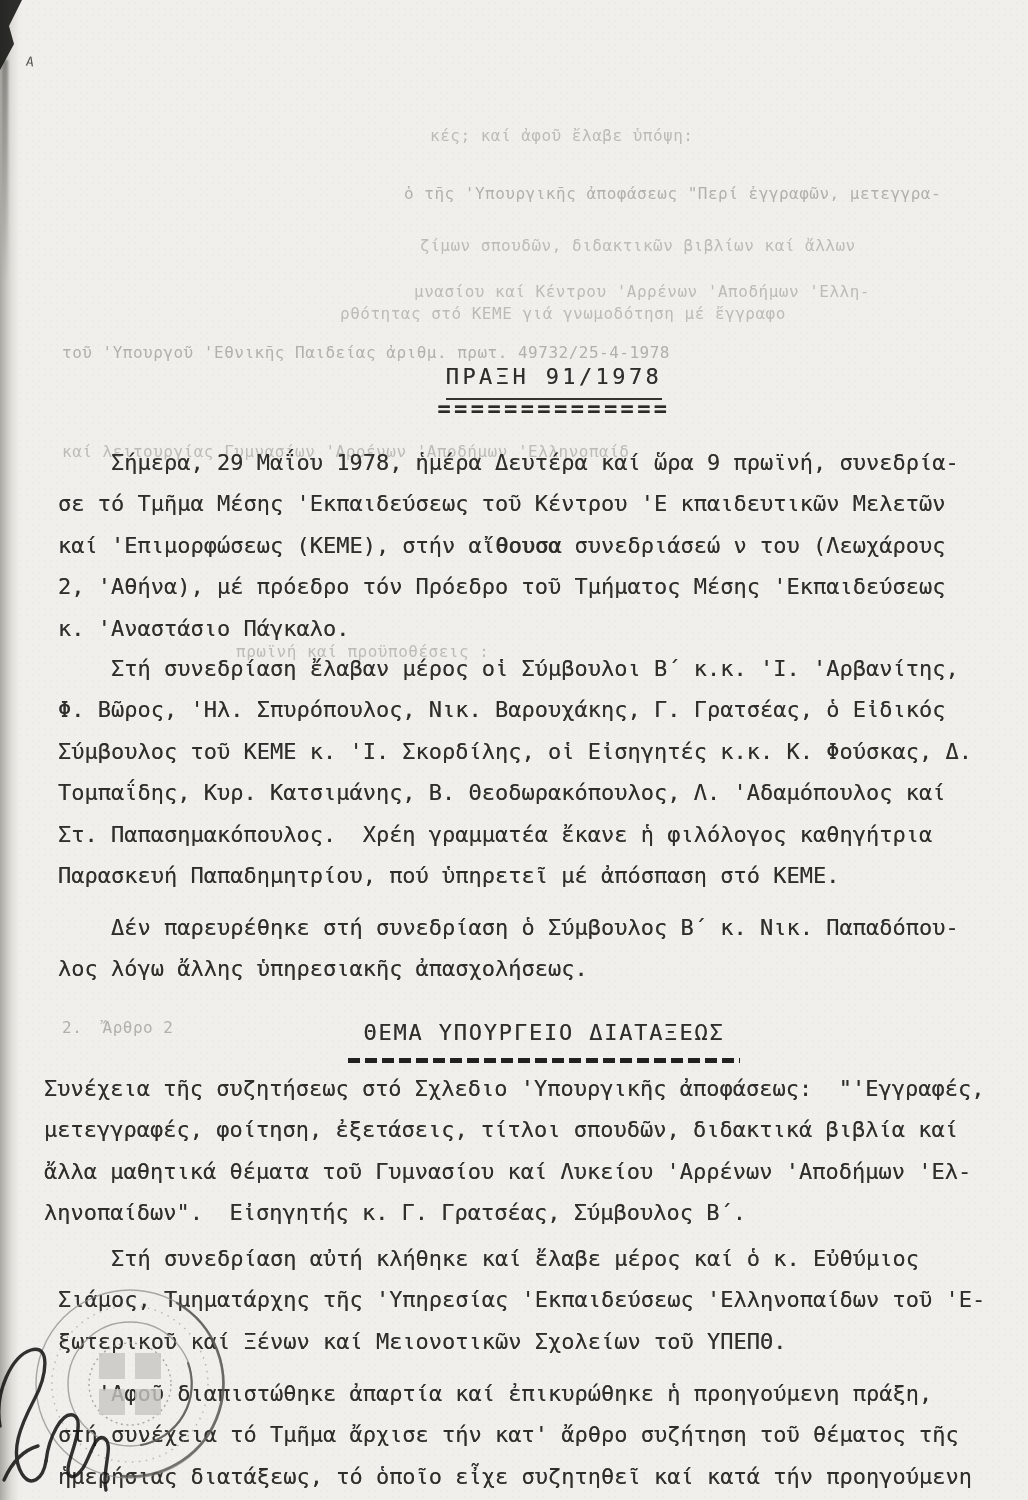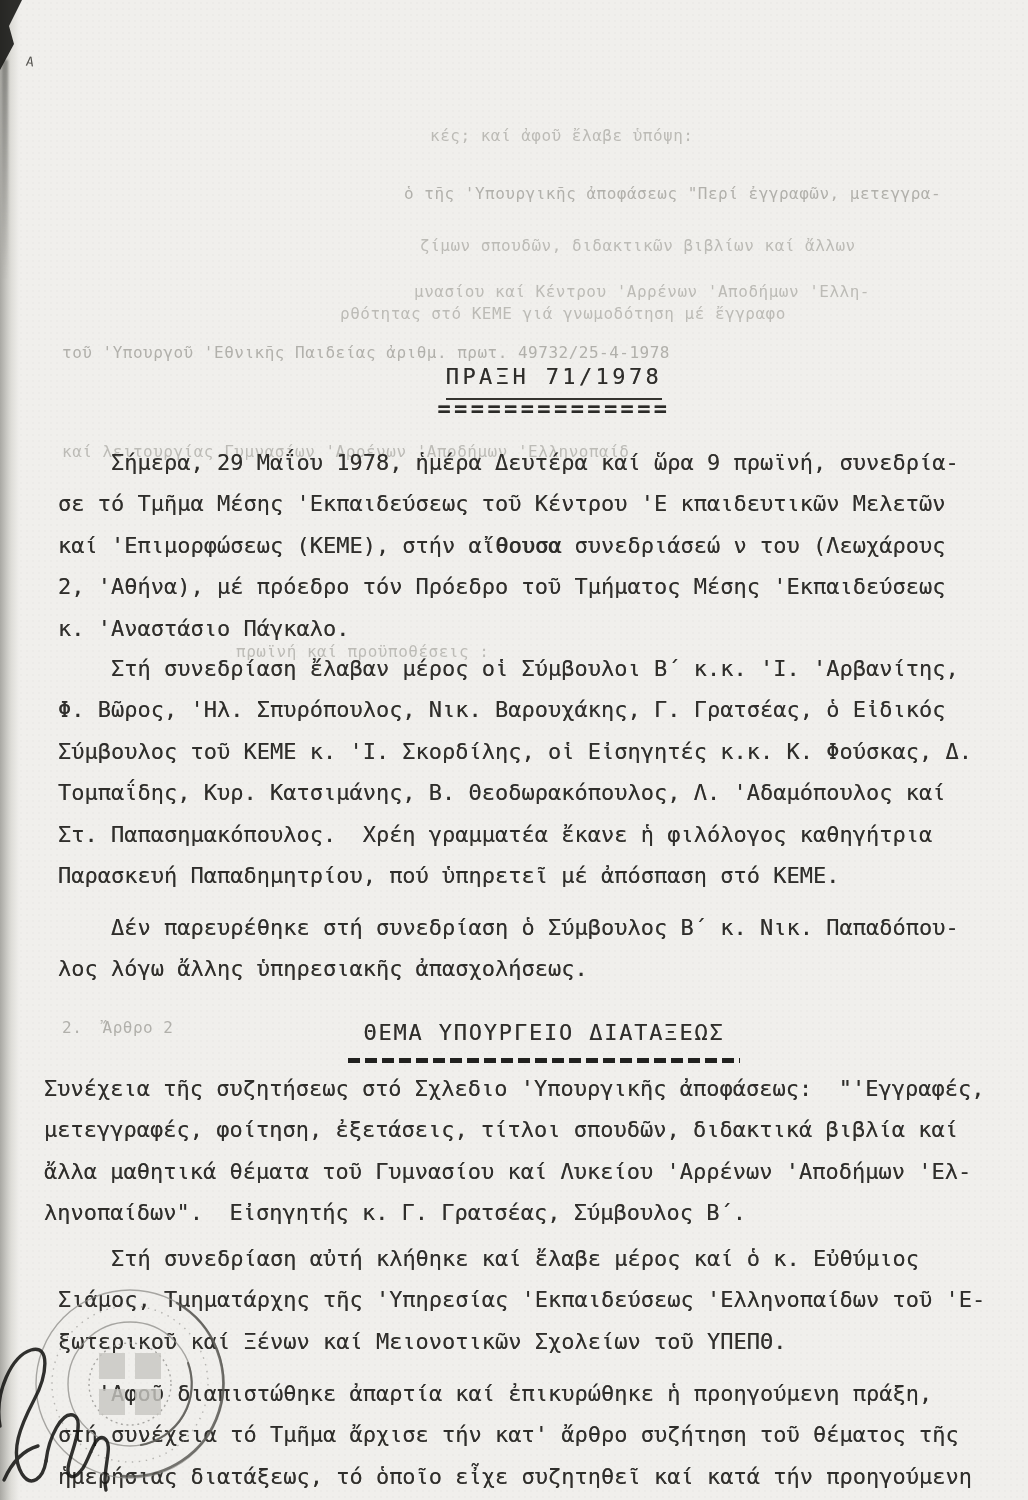--- a/index.html
+++ b/index.html
@@ -92,21 +92,21 @@
   <div class="ghost" style="left:420px;top:234px;text-align:right;">ζίμων σπουδῶν, διδακτικῶν βιβλίων καί ἄλλων</div>
   <div class="ghost" style="left:414px;top:280px;">μνασίου καί Κέντρου 'Αρρένων 'Αποδήμων 'Ελλη-</div>
   <div class="ghost" style="left:340px;top:302px;">ρθότητας στό ΚΕΜΕ γιά γνωμοδότηση μέ ἔγγραφο</div>
   <div class="ghost dk" style="left:62px;top:341px;">τοῦ 'Υπουργοῦ 'Εθνικῆς Παιδείας ἀριθμ. πρωτ. 49732/25-4-1978</div>
   <div class="ghost" style="left:62px;top:440px;">καί λειτουργίας Γυμνασίων 'Αρρένων 'Αποδήμων 'Ελληνοπαίδ</div>
   <div class="ghost" style="left:236px;top:640px;">πρωϊνή καί προϋποθέσεις :</div>
   <div class="ghost dk" style="left:62px;top:1016px;">2.  Ἄρθρο 2</div>
 
 
   <div class="typed title-block">
-    <span class="title-text">ΠΡΑΞΗ  71/1978</span>
+    <span class="title-text">ΠΡΑΞΗ  91/1978</span>
     <span class="title-equals">==============</span>
   </div>
 
   <div class="typed p1"><span>    Σήμερα, 29 Μαΐου 1978, ἡμέρα Δευτέρα καί ὥρα 9 πρωϊνή, συνεδρία-
 σε τό Τμῆμα Μέσης 'Εκπαιδεύσεως τοῦ Κέντρου 'Ε κπαιδευτικῶν Μελετῶν
 καί 'Επιμορφώσεως (ΚΕΜΕ), στήν αἴ</span><span class="overtyped">θουσα</span><span> συνεδριάσεώ ν του (Λεωχάρους
 2, 'Αθήνα), μέ πρόεδρο τόν Πρόεδρο τοῦ Τμήματος Μέσης 'Εκπαιδεύσεως
 κ. 'Αναστάσιο Πάγκαλο.</span></div>
 
   <div class="typed p2">    Στή συνεδρίαση ἔλαβαν μέρος οἱ Σύμβουλοι Β΄ κ.κ. 'Ι. 'Αρβανίτης,

